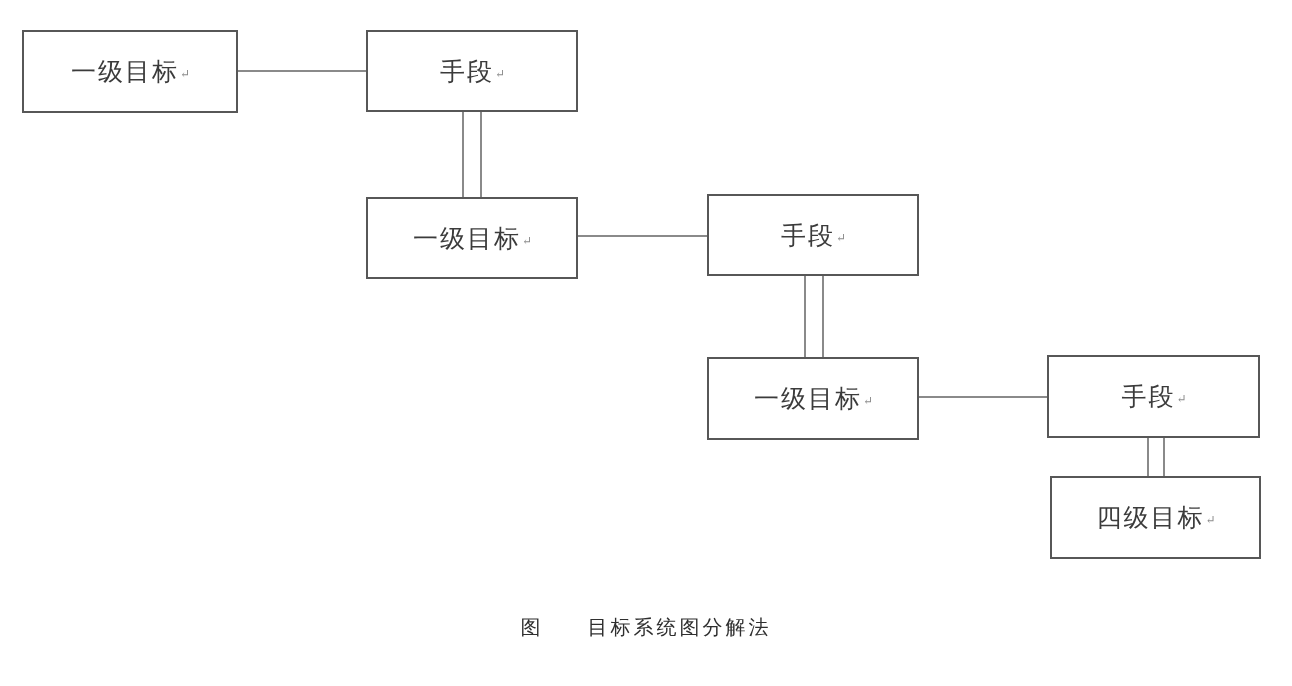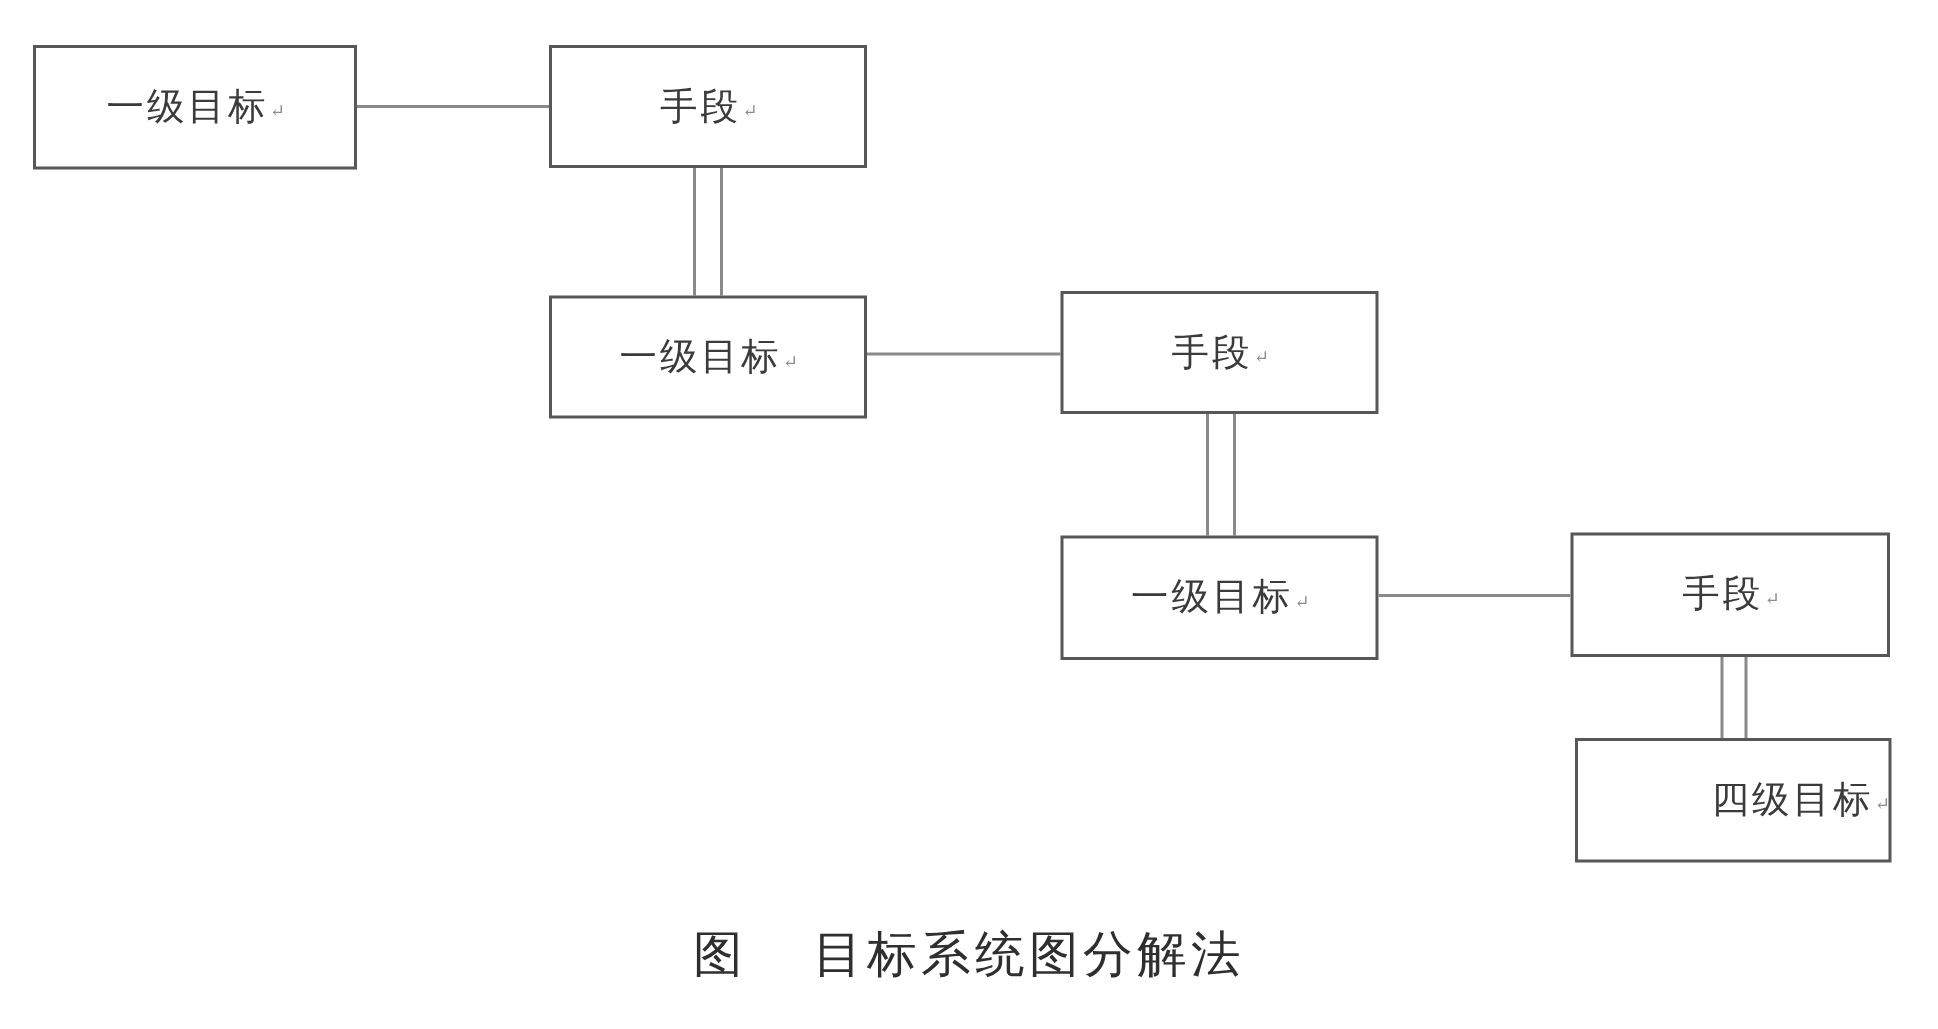--- a/index.html
+++ b/index.html
@@ -71,21 +71,21 @@
   .link-v-pair i.l { left: 0; }
   .link-v-pair i.r { right: 0; }
 
   
   #figure-caption {
     position: absolute;
     left: 0;
     top: 614px;
     width: 1292px;
     text-align: center;
-    font-size: 33px;
+    font-size: 20px;
     color: #2f2f2f;
     letter-spacing: 3px;
     font-family: "Liberation Serif", "DejaVu Serif", serif;
   }
   #figure-caption .cap-gap {
     display: inline-block;
     width: 44px;
   }
 </style>
 </head>
@@ -137,21 +137,21 @@
   <div class="node-box" style="left:707px; top:357px; width:212px; height:83px;">
     <span class="node-label">一级目标</span>
       <span class="return-mark">↵</span>
   </div>
 
   <div class="node-box" style="left:1047px; top:355px; width:213px; height:83px;">
     <span class="node-label">手段</span>
       <span class="return-mark">↵</span>
   </div>
 
-  <div class="node-box" style="left:1050px; top:492px; width:211px; height:83px;justify-content:flex-end;">
+  <div class="node-box" style="left:1050px; top:476px; width:211px; height:83px;">
     <span class="node-label">四级目标</span>
       <span class="return-mark">↵</span>
   </div>
 
   <div id="figure-caption">
     <span>图</span><span class="cap-gap"></span><span>目标系统图分解法</span>
   </div>
 
 </div>
 

